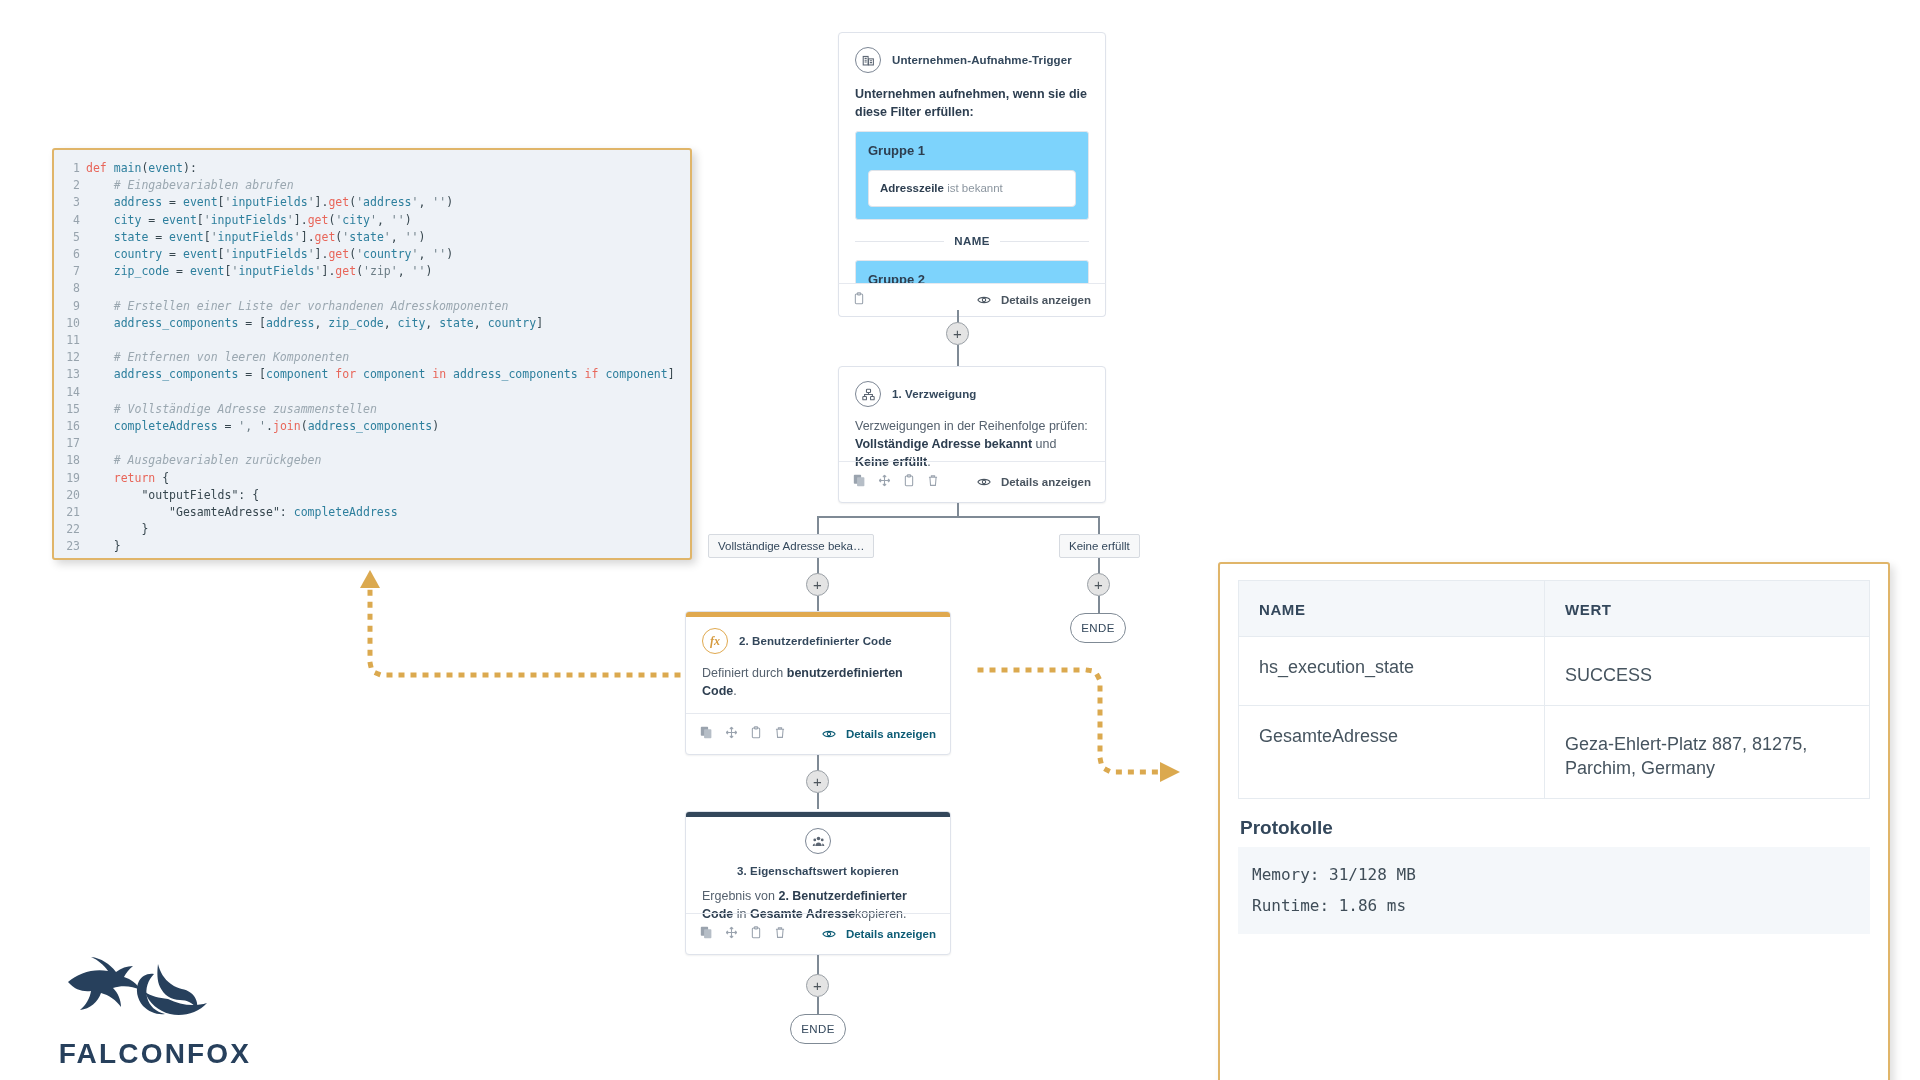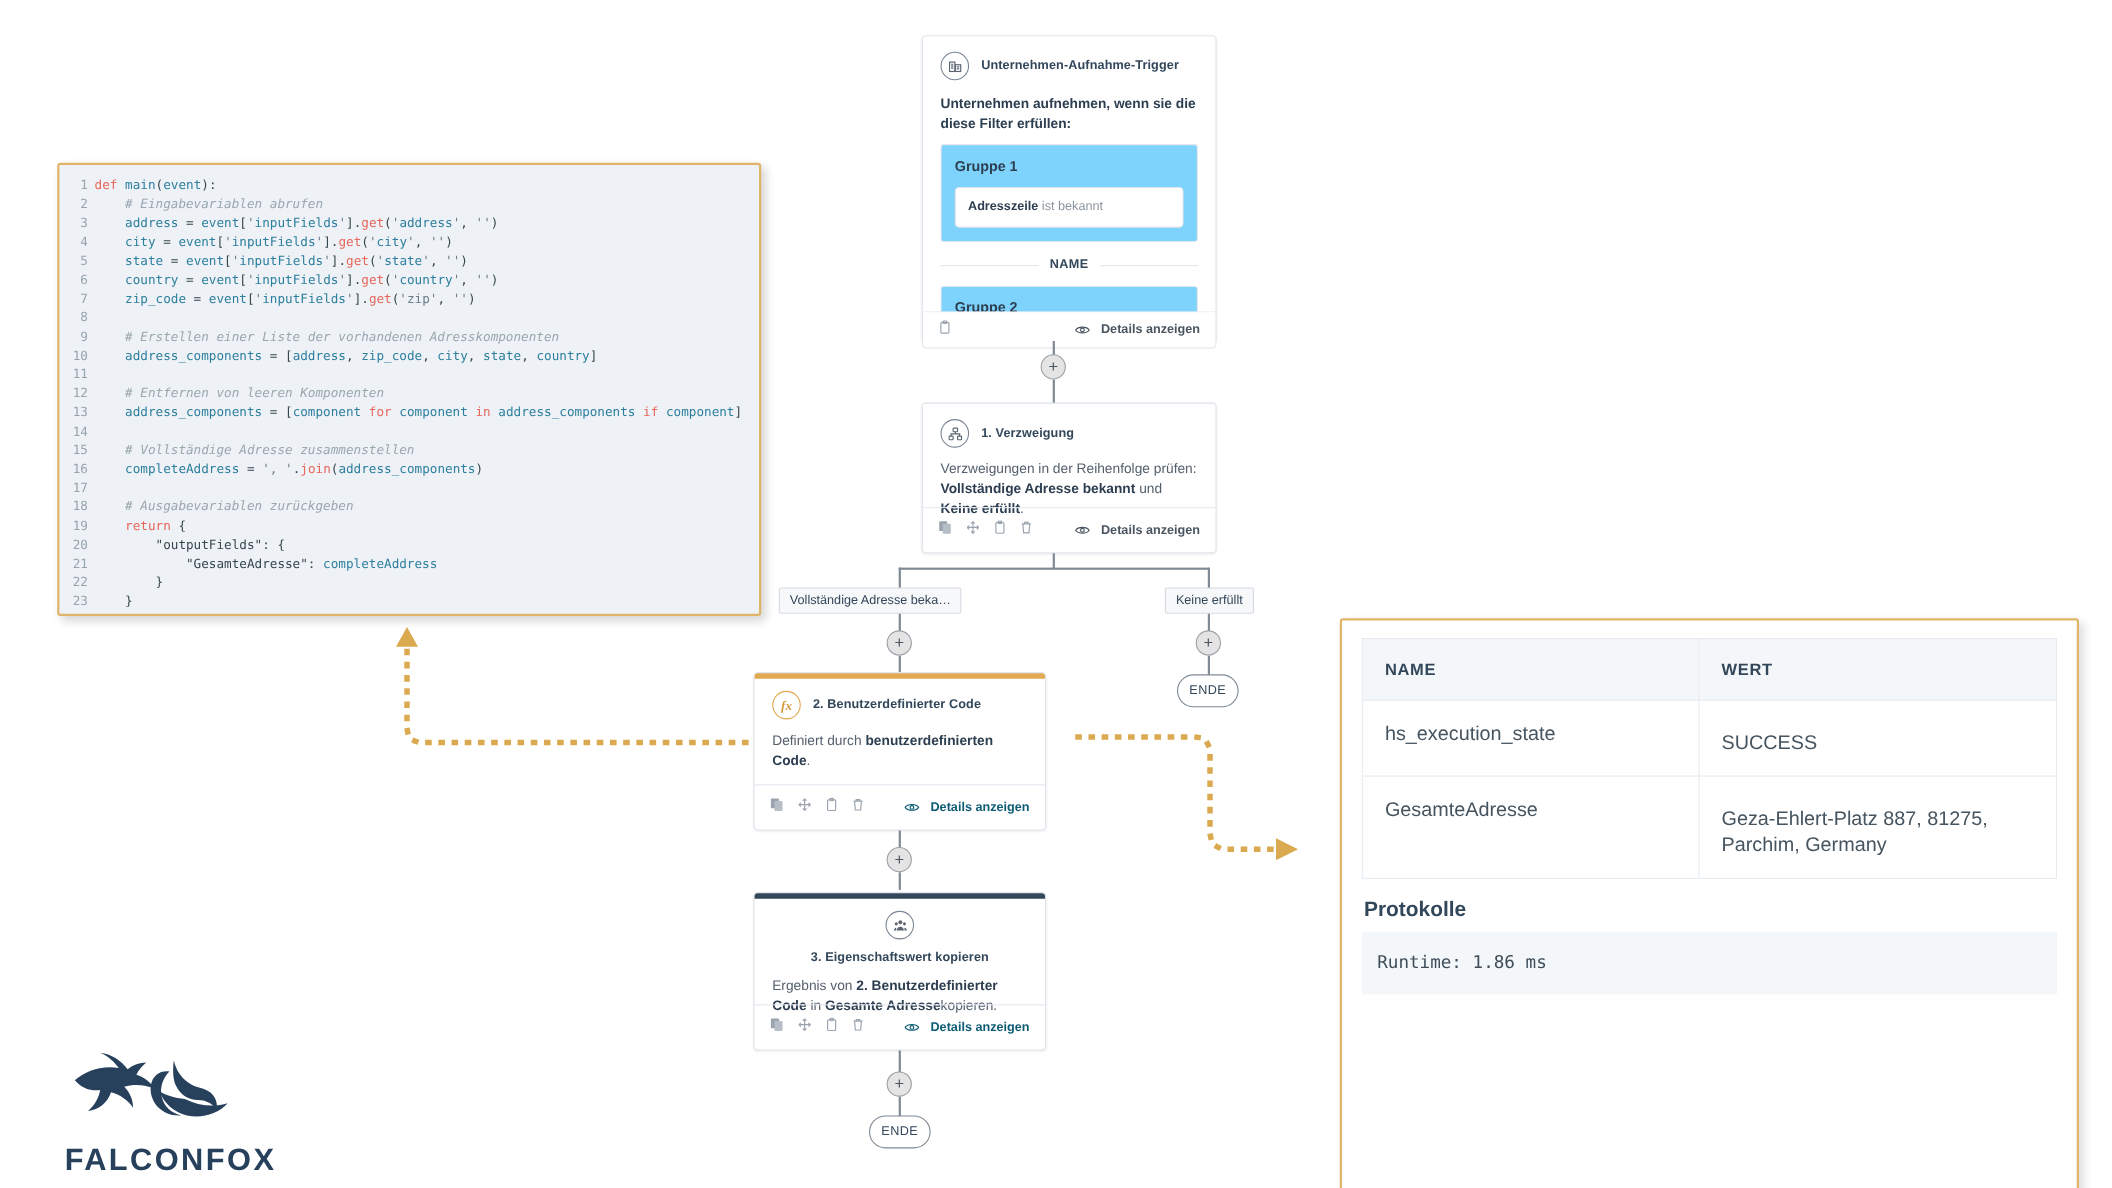--- a/index.html
+++ b/index.html
@@ -471,20 +471,21 @@
           <td class="v">SUCCESS</td>
         </tr>
         <tr>
           <td>GesamteAdresse</td>
           <td class="v">Geza-Ehlert-Platz 887, 81275, Parchim, Germany</td>
         </tr>
       </tbody>
   </table>
   <div class="proto-title">Protokolle</div>
   <div class="proto-box" id="proto-box">
+      <div>Memory: 31/128 MB</div>
       <div>Runtime: 1.86 ms</div>
     </div>
 </div>
 
 <div id="logo" class="abs">
   <svg width="210" height="68" viewBox="0 0 210 68">
     <g fill="#27405c">
 
       <path d="M18 30 c10 -9 26 -14 40 -11 c-4 -6 -10 -11 -17 -14 c10 1 19 7 25 15
                c5 -4 11 -6 17 -6 c-4 3 -7 7 -9 11 c7 2 13 7 17 13 c-9 -4 -19 -5 -28 -2

